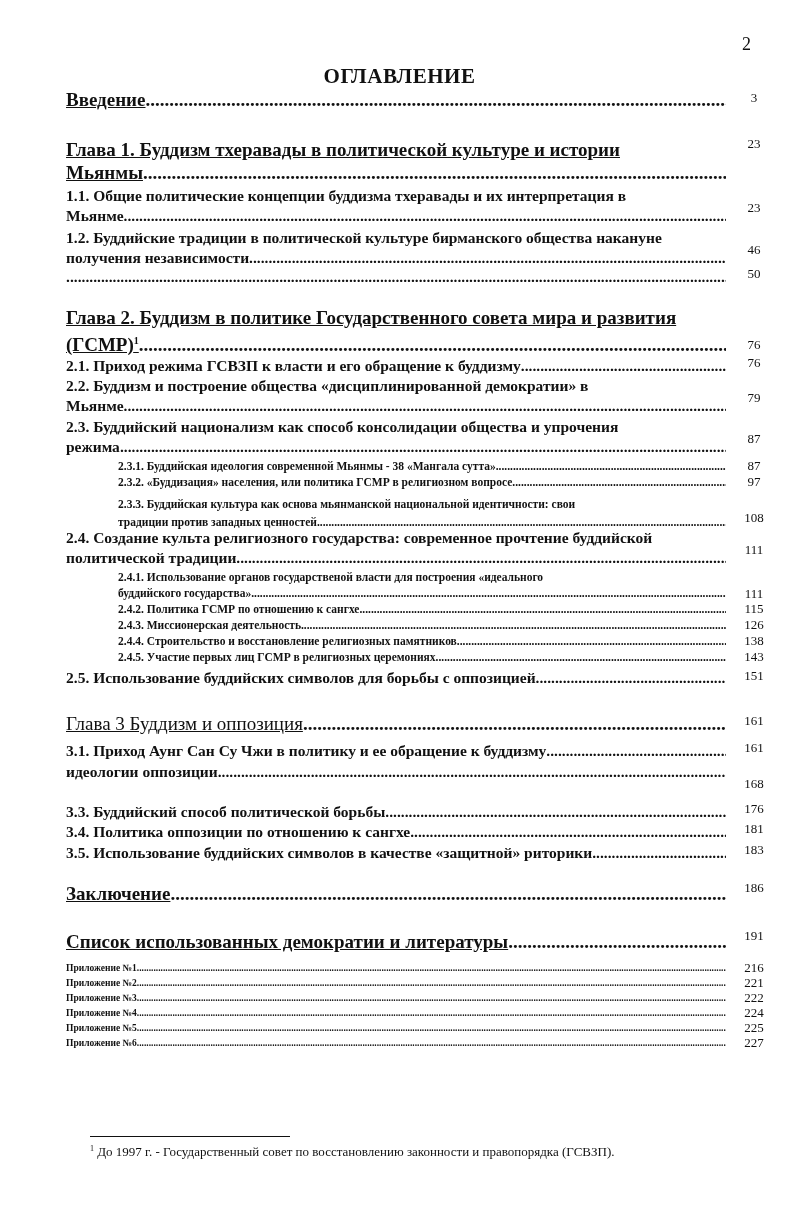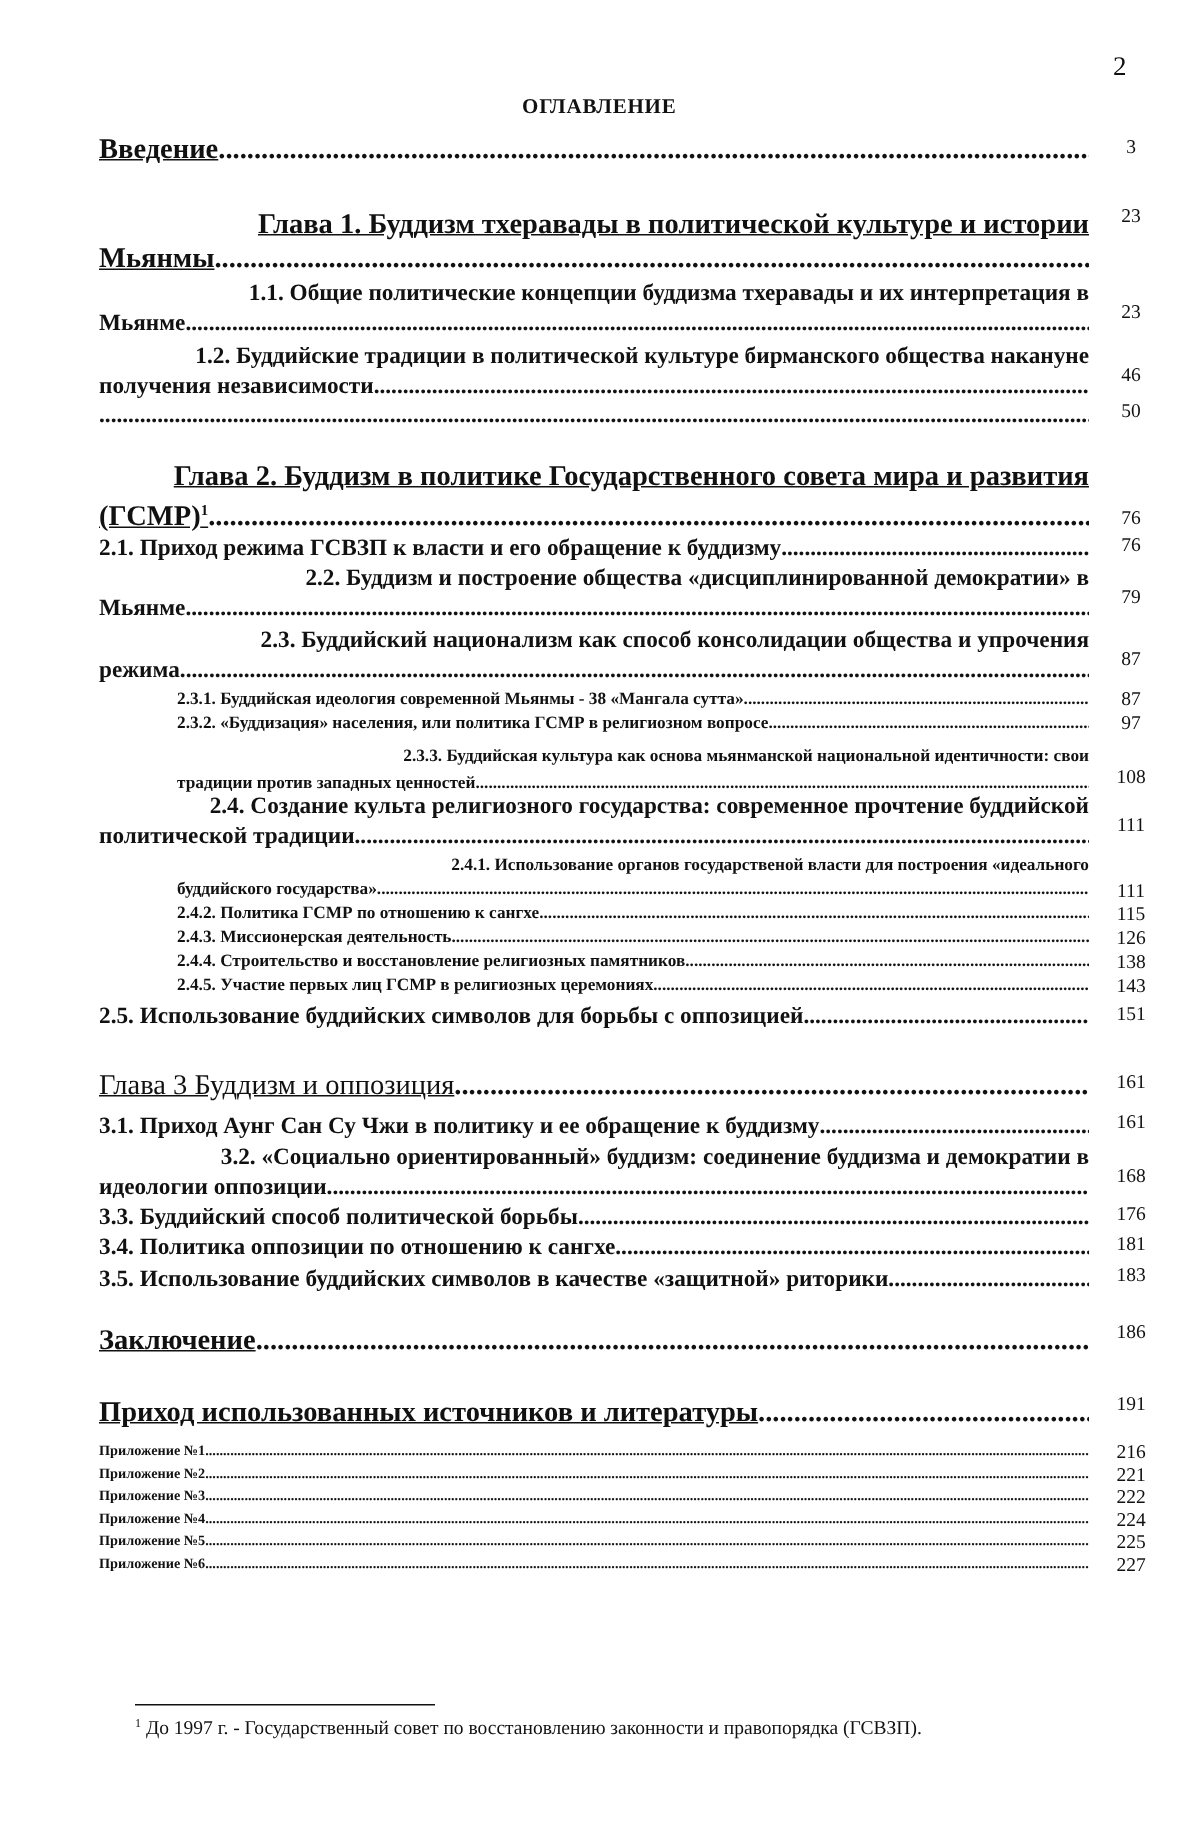--- a/index.html
+++ b/index.html
@@ -1,20 +1,20 @@
 <!DOCTYPE html>
 <html><head>
 <meta charset="utf-8">
 <style>
   html, body { margin:0; padding:0; background:#ffffff; }
   body { width:799px; height:1217px; position:relative; overflow:hidden; color:#111;
          font-family:"Liberation Serif", serif; }
   .page-num { position:absolute; left:742px; top:34px; font-size:18px; }
-  .title { position:absolute; left:0; width:799px; top:64px; text-align:center; font-size:14px; font-weight:bold; letter-spacing:0.5px; }
-  .row { position:absolute; left:66px; width:660px; line-height:20px;text-align:right; }
+  .title { position:absolute; left:0; width:799px; top:64px; text-align:center; font-size:21px; font-weight:bold; letter-spacing:0.5px; }
+  .row { position:absolute; left:66px; width:660px; line-height:20px; }
   .pg { position:absolute; left:734px; width:40px; text-align:center; font-size:13px; }
   .lead { display:flex; align-items:baseline; }
   .lead .txt { white-space:nowrap; }
   .lead .dots { flex:1; overflow:hidden; white-space:nowrap; }
   .lead .dots::after { content:"................................................................................................................................................................................................................................................................................................"; letter-spacing:0px; }
   .lvl0 { font-size:19px; font-weight:bold; }
   .lvl0 .u { text-decoration:underline; }
   .lvl1 { font-size:15.5px; font-weight:bold; }
   .lvl2 { font-size:11.5px; font-weight:bold; left:118px; width:608px; line-height:16px; }
   .app { font-size:9.5px; font-weight:bold; line-height:13px; }
@@ -175,21 +175,20 @@
 </div>
 <div class="pg" style="top:713px">161</div>
 
 <div class="row lvl1 lead" style="top:741px">
   <span class="txt">3.1. Приход Аунг Сан Су Чжи в политику и ее обращение к буддизму</span>
     <span class="dots"></span>
 </div>
 <div class="pg" style="top:740px">161</div>
 
 <div class="row lvl1" style="top:762px">
-  <div>3.2. «Социально ориентированный» буддизм: соединение буддизма и демократии в</div>
   <div class="lead">
       <span class="txt">идеологии оппозиции</span>
       <span class="dots"></span>
     </div>
 </div>
 <div class="pg" style="top:776px">168</div>
 
 <div class="row lvl1 lead" style="top:802px">
   <span class="txt">3.3. Буддийский способ политической борьбы </span>
     <span class="dots"></span>
@@ -208,21 +207,21 @@
 </div>
 <div class="pg" style="top:842px">183</div>
 
 <div class="row lvl0 lead" style="top:884px">
   <span class="txt" style="text-decoration:underline">Заключение</span>
     <span class="dots"></span>
 </div>
 <div class="pg" style="top:880px">186</div>
 
 <div class="row lvl0 lead" style="top:932px">
-  <span class="txt" style="text-decoration:underline">Приход использованных источников и литературы</span>
+  <span class="txt" style="text-decoration:underline">Список использованных демократии и литературы</span>
     <span class="dots"></span>
 </div>
 <div class="pg" style="top:928px">191</div>
 
 <div class="row app lead" style="top:962px">
     <span class="txt">Приложение №1</span>
     <span class="dots"></span>
   </div>
 <div class="pg" style="top:960px">216</div>
 <div class="row app lead" style="top:977px">

